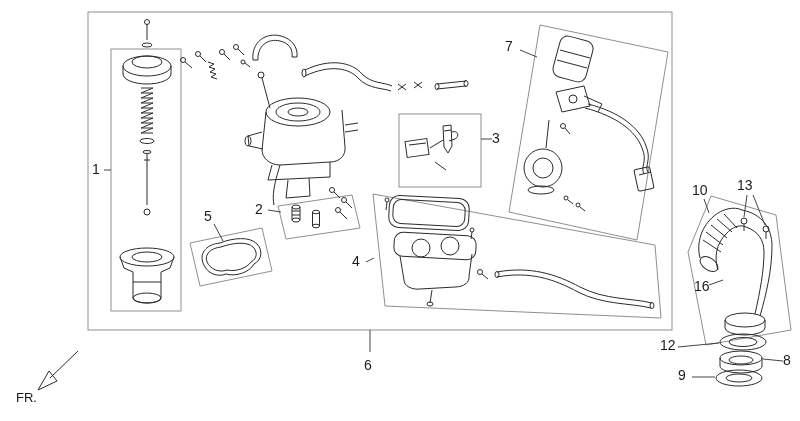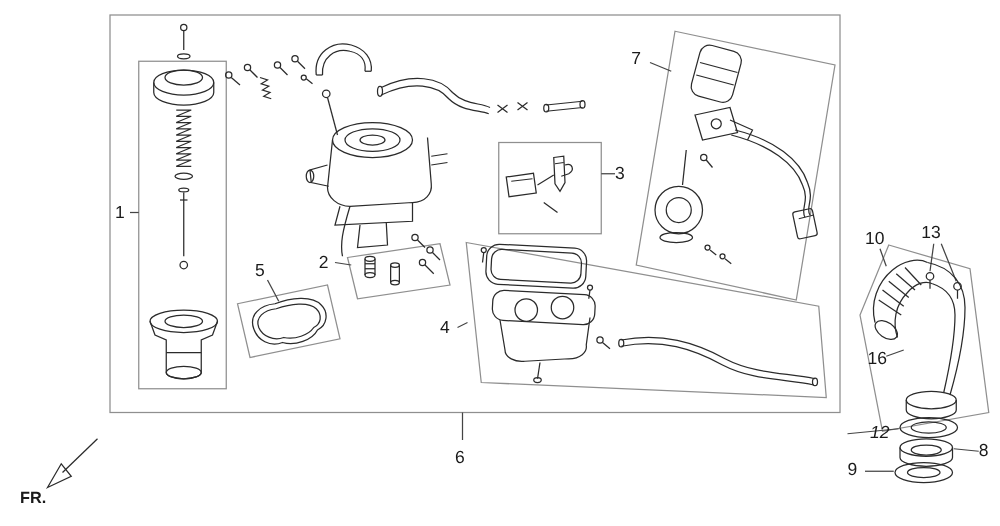--- a/index.html
+++ b/index.html
@@ -10,21 +10,21 @@
   #lineart { position:absolute; left:0; top:0; }
   .label {
     position:absolute;
     font-size:14px;
     color:#1a1a1a;
     line-height:1;
     user-select:none;
   }
   .fr {
     font-size:13px;
-    font-weight:bold;
+    font-weight:normal;
   }
 </style>
 </head>
 <body>
 
 <div id="stage">
 
   <svg id="lineart" width="800" height="421" viewBox="0 0 800 421">
 
     <g stroke="#8f8f8f" fill="none" stroke-width="1">
@@ -227,18 +227,18 @@
   <div class="label" style="left:255px; top:202px;">2</div>
   <div class="label" style="left:492px; top:131px;">3</div>
   <div class="label" style="left:352px; top:254px;">4</div>
   <div class="label" style="left:204px; top:209px;">5</div>
   <div class="label" style="left:364px; top:358px;">6</div>
   <div class="label" style="left:505px; top:39px;">7</div>
   <div class="label" style="left:783px; top:353px;">8</div>
   <div class="label" style="left:678px; top:368px;">9</div>
   <div class="label" style="left:692px; top:183px;text-align:right;">10</div>
   <div class="label" style="left:694px; top:279px;">16</div>
-  <div class="label" style="left:696px; top:338px;font-style:italic;">12</div>
+  <div class="label" style="left:660px; top:338px;">12</div>
   <div class="label" style="left:737px; top:178px;">13</div>
 
   <div class="label fr" style="left:16px; top:391px;">FR.</div>
 
 </div>
 
 </body></html>

